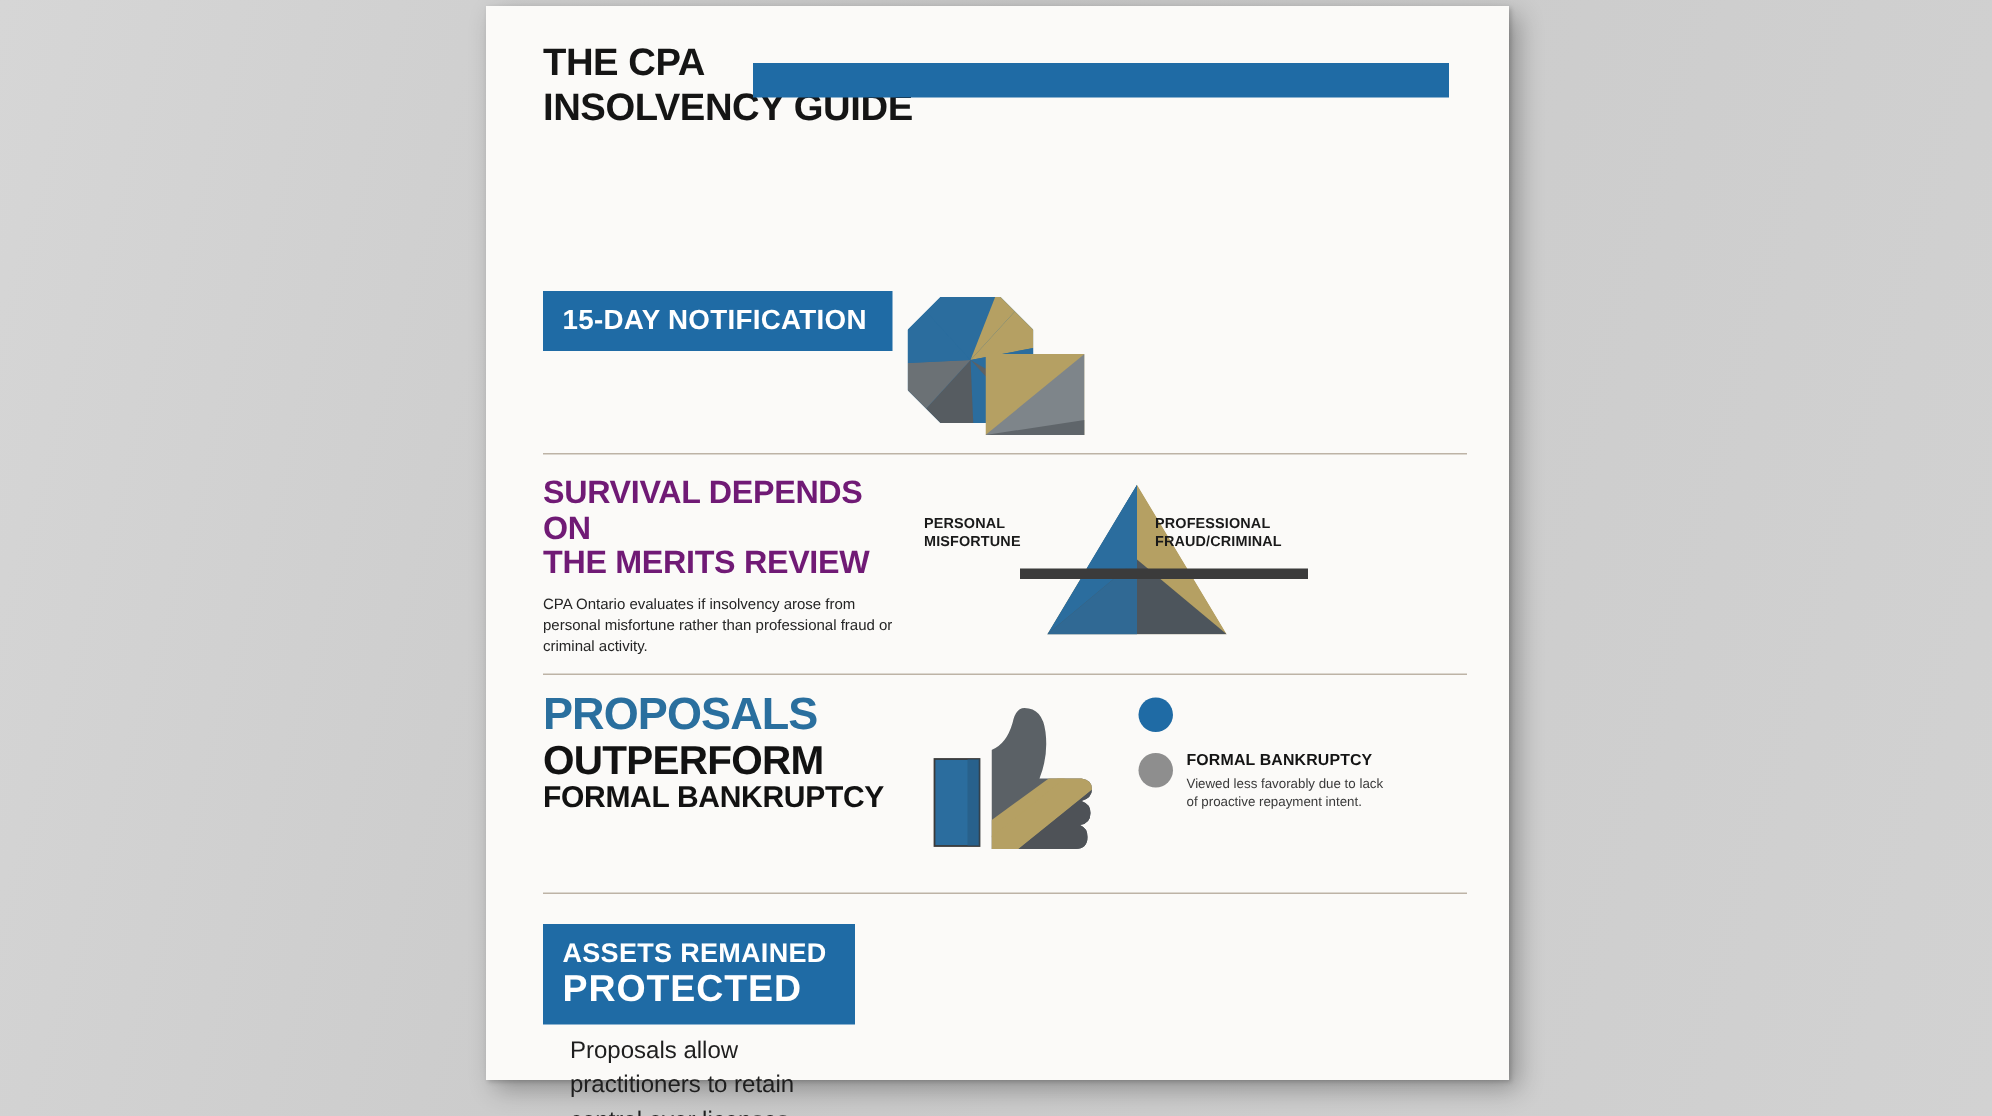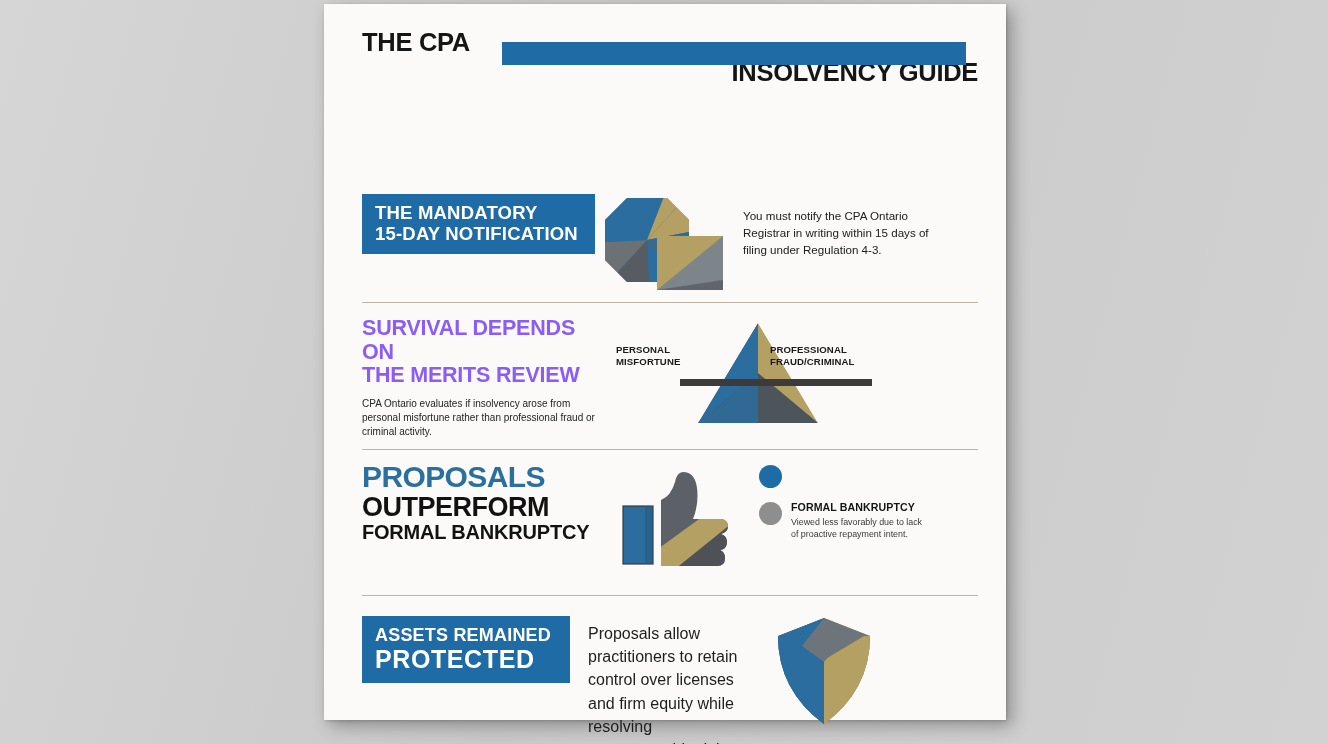--- a/index.html
+++ b/index.html
@@ -47,21 +47,20 @@
     line-height: 1.0;
     margin: 0;
   }
   .title-line2 {
     font-size: 25.5px;
     font-weight: 700;
     letter-spacing: -0.3px;
     color: #151515;
     line-height: 1.08;
     margin: 3px 0 0 0;
-    text-align: right;
   }
   .header-bar {
     position: absolute;
     left: 140px;
     top: 12px;
     width: 464px;
     height: 23px;
     background: #1f6ba5;
   }
   .subtitle {
@@ -109,21 +108,21 @@
     width: 205px;
     padding-top: 14px;
   }
 
   
   .sec2 { height: 132px; padding-top: 14px; }
   .sec2 .headings { width: 250px; }
   .sec2 .h1, .sec2 .h2 {
     font-size: 21.5px;
     font-weight: 700;
-    color: #8b5cf6;
+    color: #701a75;
     line-height: 1.1;
     letter-spacing: -0.2px;
   }
   .sec2 .body {
     margin-top: 9px;
     font-size: 10px;
     line-height: 1.42;
     color: #242424;
     width: 243px;
   }
@@ -178,21 +177,21 @@
   .dot.gray { background: #8e8e8e; }
   .legend-title {
     font-size: 10.6px; font-weight: 700; color: #141414;
     line-height: 1.18; letter-spacing: 0.1px;
   }
   .legend-body {
     font-size: 8.9px; color: #3a3a3a; line-height: 1.36; margin-top: 2px;
   }
 
   
-  .sec4 { height: 128px; padding-top: 20px; }
+  .sec4 { height: 128px; padding-top: 20px; flex-direction: column; }
   .sec4 .tagbox { width: 208px; }
   .sec4 .tagbox .l1 { font-size: 18px; }
   .sec4 .tagbox .l2 { font-size: 25px; letter-spacing: 0.6px; }
   .sec4 .body {
     margin-left: 18px; width: 162px; padding-top: 6px;
     font-size: 16px; line-height: 1.45; color: #1e1e1e;
   }
   .sec4 .art { margin-left: 22px; width: 110px; position: relative; }
 </style>
 </head>
@@ -203,21 +202,20 @@
     <div class="inner">
 
       <div class="header">
         <div class="header-bar"></div>
         <div class="title-line1">THE CPA</div>
         <div class="title-line2">INSOLVENCY GUIDE</div>
       </div>
 
       <div class="row sec1">
         <div class="tagbox">
-          <div class="l1">THE MANDATORY</div>
           <div class="l2">15-DAY NOTIFICATION</div>
         </div>
         <div class="art">
           <svg width="122" height="98" viewBox="0 0 122 98">
 
             <defs>
               <clipPath id="octClip">
                 <polygon points="22,4 62,4 84,26 84,66 62,88 22,88 0,66 0,26"></polygon>
               </clipPath>
               <clipPath id="sqClip">
@@ -236,21 +234,20 @@
               <polygon points="42,46 0,0 60,0" fill="#2b6d9e"></polygon>
               <polygon points="42,46 60,0 84,0" fill="#b5a063"></polygon>
             </g>
             <g clip-path="url(#sqClip)">
               <rect x="52" y="42" width="66" height="54" fill="#b5a063"></rect>
               <polygon points="52,96 118,42 118,96" fill="#7e858a"></polygon>
               <polygon points="52,96 118,96 118,86" fill="#5f656a"></polygon>
             </g>
           </svg>
         </div>
-        <div class="body">You must notify the CPA Ontario Registrar in writing within 15 days of filing under Regulation 4-3.</div>
       </div>
 
       <div class="divider"></div>
 
       <div class="row sec2">
         <div class="headings">
           <div class="h1">SURVIVAL DEPENDS ON</div>
           <div class="h2">THE MERITS REVIEW</div>
           <div class="body">CPA Ontario evaluates if insolvency arose from personal misfortune rather than professional fraud or criminal activity.</div>
         </div>

